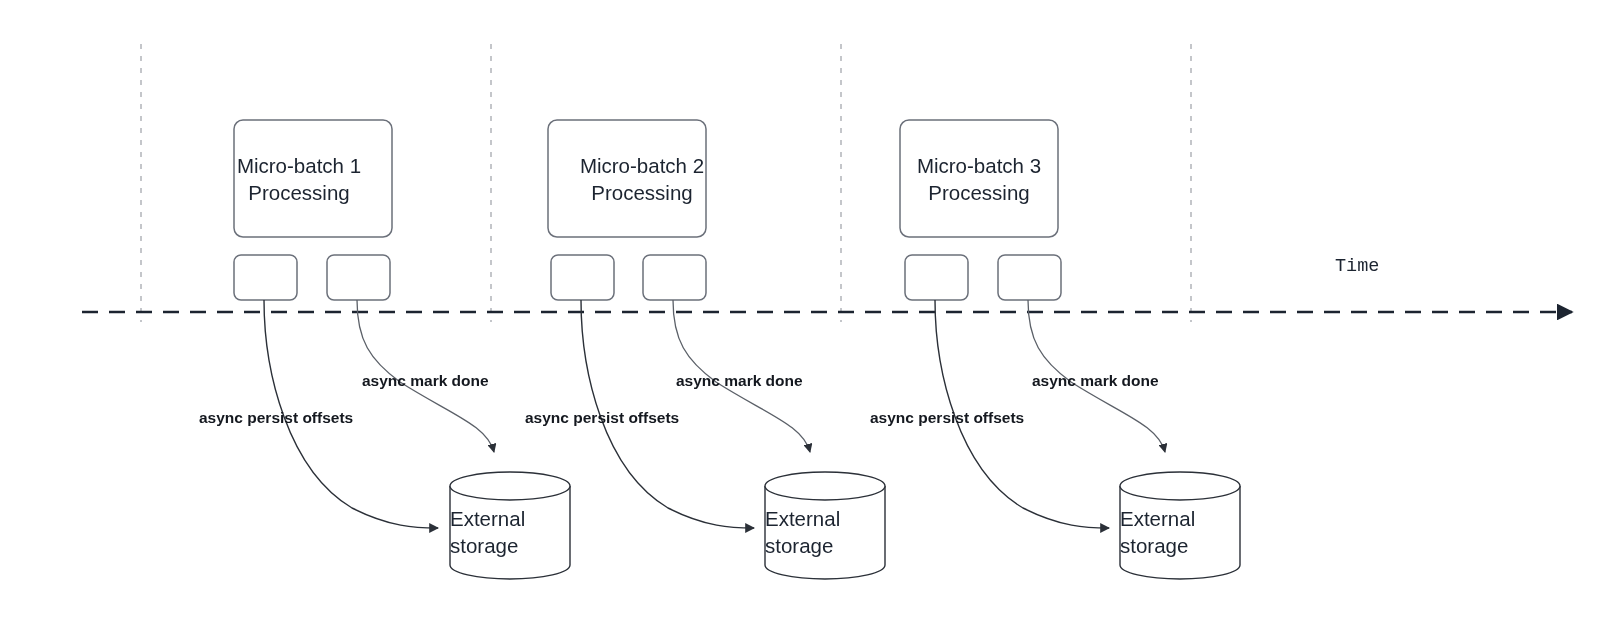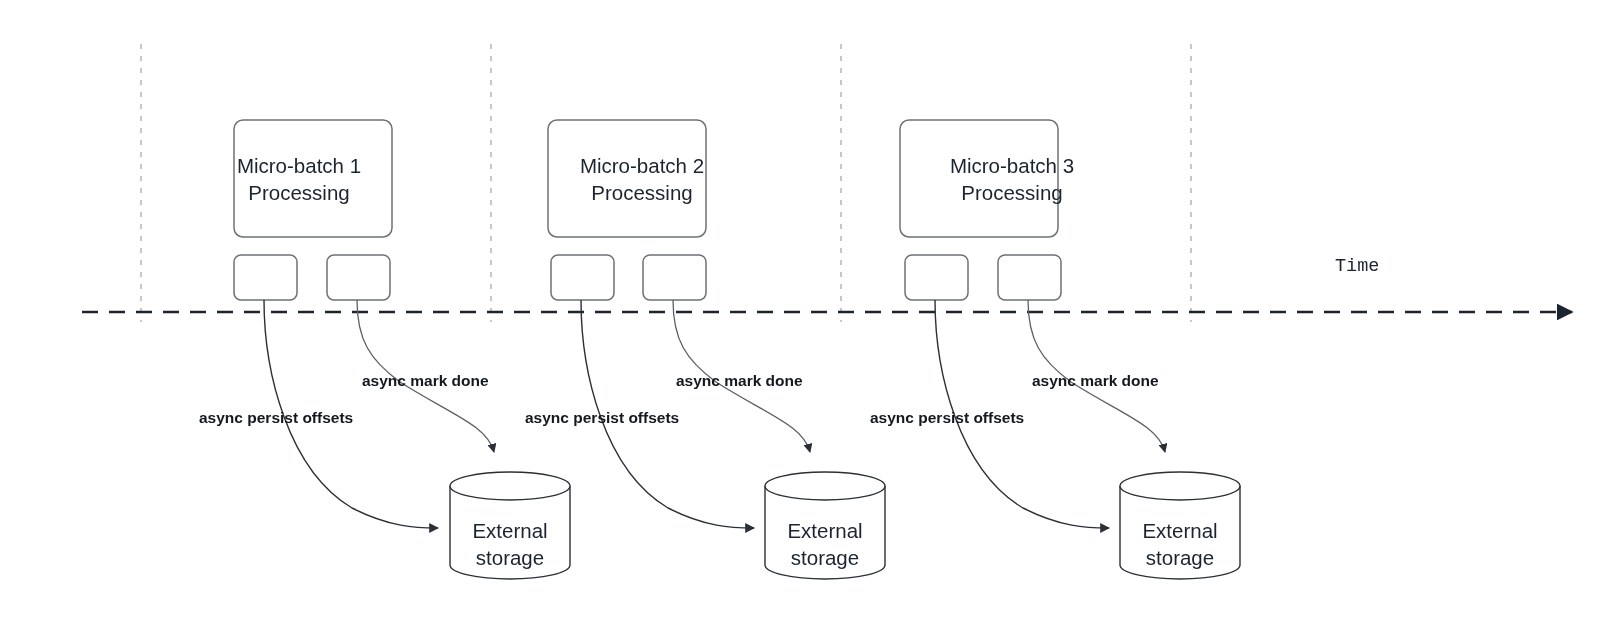--- a/index.html
+++ b/index.html
@@ -44,28 +44,27 @@
   }
   .axis-label {
     position: absolute;
     color: #1c2430;
     font-size: 18.5px;
     font-family: Liberation Mono, monospace;
     white-space: nowrap;
   }
   .cyl-label {
     position: absolute;
-    text-align: center;
+    text-align: left;
     color: #1c2430;
     font-size: 20.5px;
     line-height: 27px;
     font-family: "Liberation Sans", sans-serif;
     white-space: pre-line;
     pointer-events: none;
-    margin-top: 12px;
   }
 </style>
 </head>
 <body>
 
 <div id="canvas">
 
   <svg class="layer" viewBox="0 0 1600 642" xmlns="http://www.w3.org/2000/svg">
     <defs>
       <marker id="arrowFilled" viewBox="0 0 10 10" refX="9" refY="5" markerWidth="7" markerHeight="7" orient="auto-start-reverse">
@@ -126,21 +125,21 @@
 
       <path d="M 935 300 C 935 372 959 470 1023 508 C 1061 527 1086 528 1109 528" fill="none" stroke="#2b3038" stroke-width="1.4" marker-end="url(#arrowFilled)"></path>
       <path d="M 1028 300 C 1028 340 1041 360 1071 382 C 1121 414 1158 425 1165 452" fill="none" stroke="#5b6068" stroke-width="1.3" marker-end="url(#arrowFilled)"></path>
     </g>
   </svg>
 
   <div class="box-label" style="left:234px; top:152px; width:130px;">Micro-batch 1
 Processing</div>
   <div class="box-label" style="left:548px; top:152px; width:188px;">Micro-batch 2
 Processing</div>
-  <div class="box-label" style="left:900px; top:152px; width:158px;padding-left:33px;">Micro-batch 3
+  <div class="box-label" style="left:900px; top:152px; width:158px;">Micro-batch 3
 Processing</div>
 
   <div class="cyl-label" style="left:450px; top:505px; width:120px;">External
 storage</div>
   <div class="cyl-label" style="left:765px; top:505px; width:120px;">External
 storage</div>
   <div class="cyl-label" style="left:1120px; top:505px; width:120px;">External
 storage</div>
 
   <div class="edge-label" style="left:362px; top:372px;">async mark done</div>

